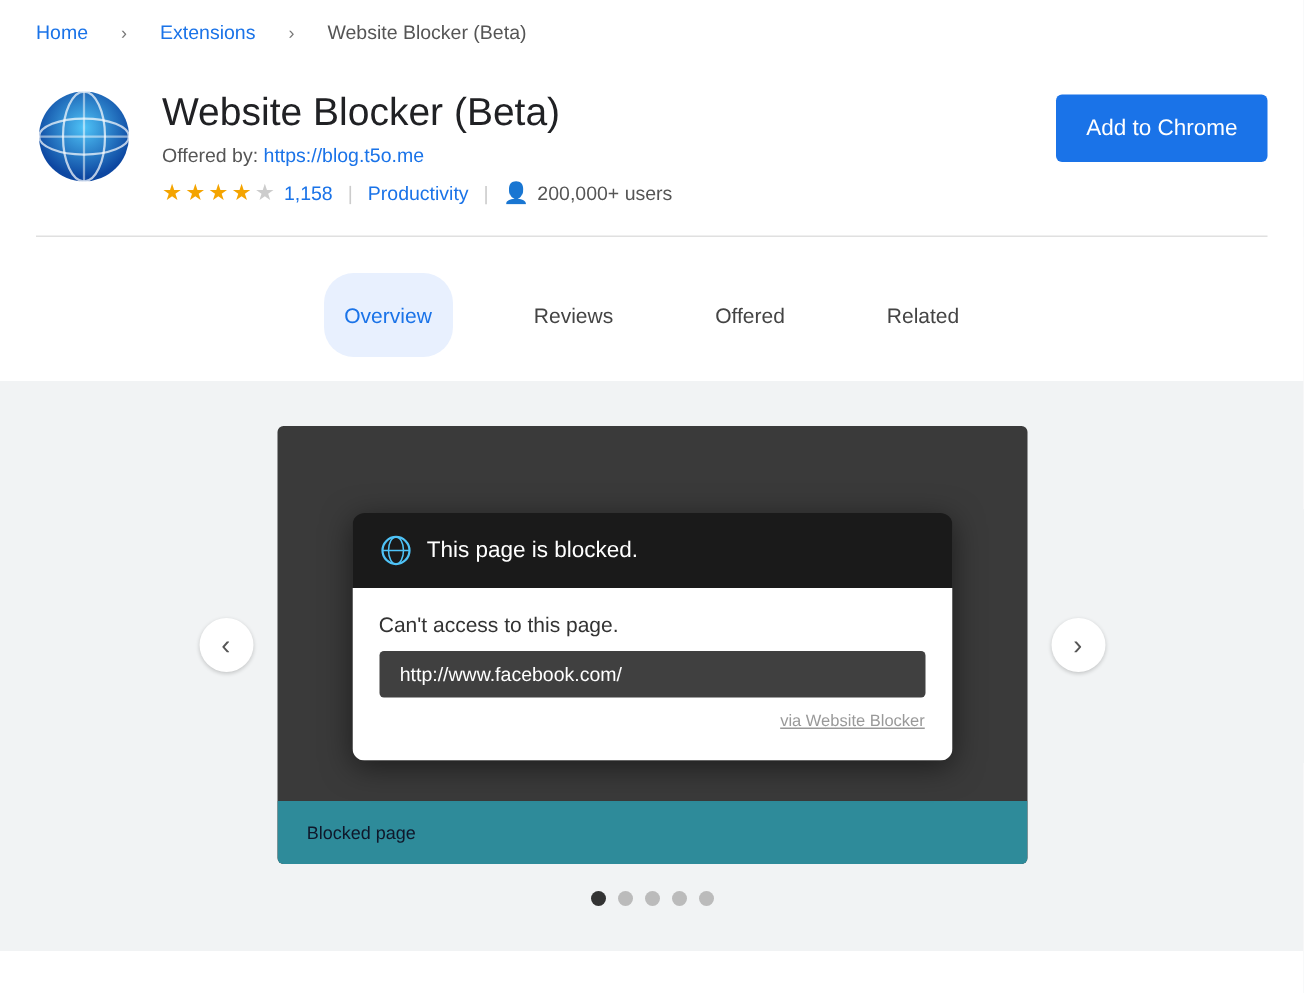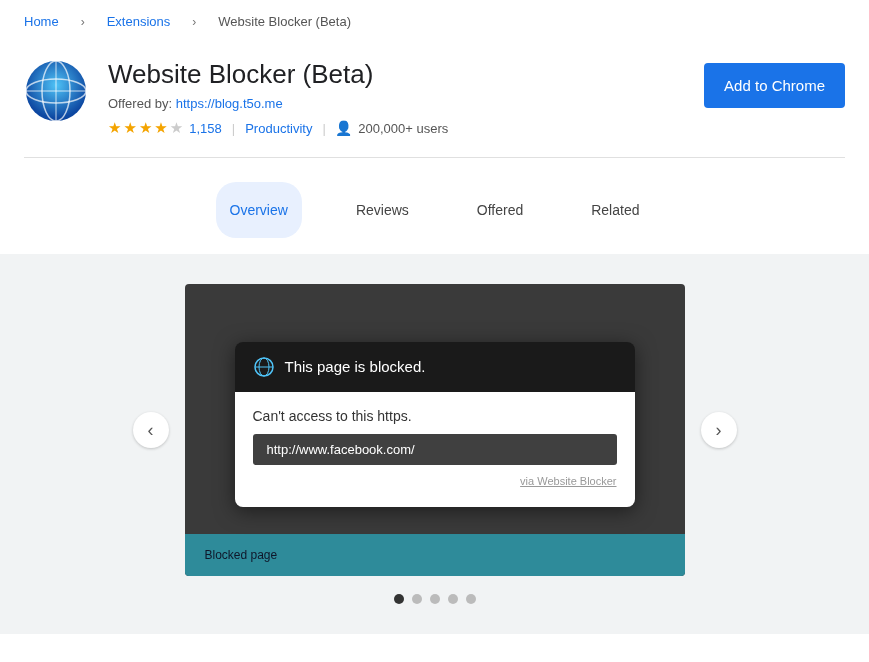--- a/index.html
+++ b/index.html
@@ -311,21 +311,21 @@
         <div class="blocked-ui">
           <div class="blocked-header">
             <svg class="blocked-header-icon" viewBox="0 0 22 22" xmlns="http://www.w3.org/2000/svg">
               <circle cx="11" cy="11" r="9" fill="none" stroke="#4fc3f7" stroke-width="1.5"></circle>
               <ellipse cx="11" cy="11" rx="5" ry="9" fill="none" stroke="#4fc3f7" stroke-width="1"></ellipse>
               <line x1="2" y1="11" x2="20" y2="11" stroke="#4fc3f7" stroke-width="1"></line>
             </svg>
             <span>This page is blocked.</span>
           </div>
           <div class="blocked-body">
-            <div class="blocked-body-text">Can't access to this https.</div>
+            <div class="blocked-body-text">Can't access to this page.</div>
             <div class="blocked-url-bar">http://www.facebook.com/</div>
             <div class="blocked-footer">via Website Blocker</div>
           </div>
         </div>
       </div>
       <div class="slide-caption">Blocked page</div>
     </div>
 
     <button class="carousel-arrow">›</button>
   </div>

